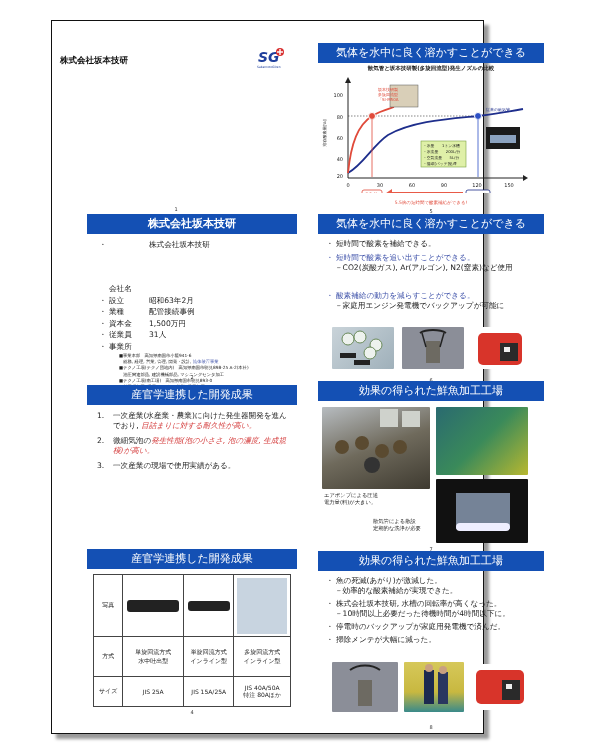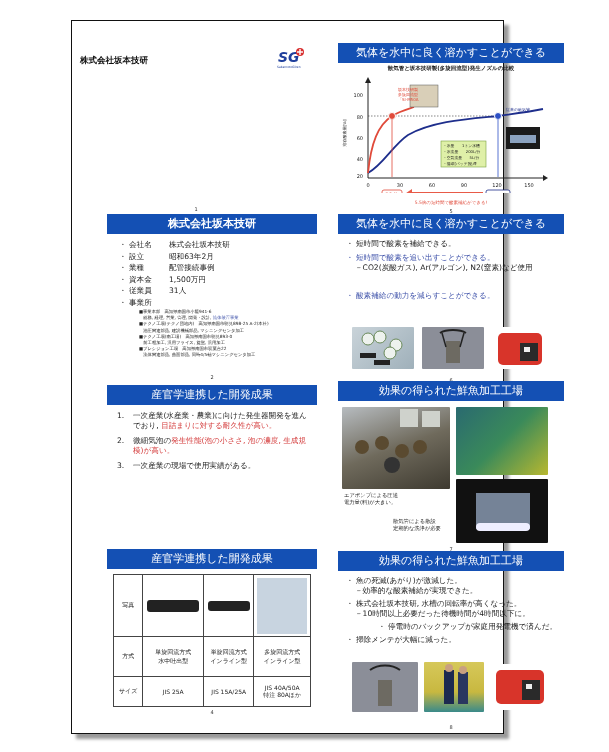--- a/index.html
+++ b/index.html
@@ -1,24 +1,24 @@
 <!DOCTYPE html>
 <html><head>
 <meta charset="utf-8">
 <style>
   * { box-sizing: border-box; margin: 0; padding: 0; }
   body { width: 609px; height: 752px; background: #ffffff; position: relative; overflow: hidden;
          font-family: "DejaVu Sans", "Liberation Sans", sans-serif; color: #222; }
-  .page { position: absolute; left: 71px; top: 20px; width: 433px; height: 714px; background: #fff;
+  .page { position: absolute; left: 51px; top: 20px; width: 433px; height: 714px; background: #fff;
           border: 1px solid #111; box-shadow: 5px 5px 3px #9a9a9a; }
   .slide { position: absolute; width: 226px; }
   .hdr { background: #1450b4; color: #fff; text-align: center; font-size: 11px; line-height: 20px; height: 20px; }
   .pnum { position: absolute; font-size: 5px; color: #333; text-align: center; width: 100%; }
   .bul { font-size: 7.6px; line-height: 10px; }
-  .red { color: #d43c3c; }
+  .red { color: #d43c3c; font-style: italic; }
   .blue { color: #3b4fa8; }
   .sub { padding-left: 9px; }
   .photo { position: absolute; border-radius: 1px; }
   
   #s1 .company { position: absolute; left: 8px; top: 34px; font-size: 8.5px; font-weight: bold; color:#111; }
   #s1 .logo { position: absolute; left: 204px; top: 26px; width: 30px; height: 24px; text-decoration: underline; }
   #s1 .title { position: absolute; left: 35px; top: 93px; width: 210px; height: 74px; background: #1555c0; color: #fff;
                text-align: center; font-size: 12.4px; line-height: 17px; padding-top: 11px; }
   
   table.spec { border-collapse: collapse; font-size: 6px; text-align: center; }
@@ -107,21 +107,21 @@
     </svg>
     <div style="position:absolute;top:157px;left:0;width:226px;text-align:center;font-size:4.5px;color:#e04a3a;">5.5倍の短時間で酸素補給ができる!</div>
     <div class="pnum" style="top:165px;">5</div>
   </div>
 
   <div class="slide" id="s2" style="left:35px;top:193px;height:165px;width:210px;">
     <div class="hdr" style="font-weight:bold;">株式会社坂本技研</div>
     <div style="padding:5px 0 0 12px;">
       <div class="bul" style="display:flex;line-height:11.5px;">
           <span style="width:10px;">・</span>
-          <span style="width:40px;">会社名</span>
+          <span style="width:40px;margin-top:44px;">会社名</span>
           <span>株式会社坂本技研</span>
         </div>
       <div class="bul" style="display:flex;line-height:11.5px;">
           <span style="width:10px;">・</span>
           <span style="width:40px;">設立</span>
           <span>昭和63年2月</span>
         </div>
       <div class="bul" style="display:flex;line-height:11.5px;">
           <span style="width:10px;">・</span>
           <span style="width:40px;">業種</span>
@@ -161,20 +161,21 @@
     <div style="padding:5px 0 0 8px;">
       <div style="margin-bottom:4px;">
         <div class="bul"><span>・ </span><span>短時間で酸素を補給できる。</span></div>
       </div>
       <div style="margin-bottom:18px;">
         <div class="bul blue"><span>・ </span><span>短時間で酸素を追い出すことができる。</span></div>
         <div class="bul sub">－CO2(炭酸ガス), Ar(アルゴン), N2(窒素)など使用</div>
       </div>
       <div>
         <div class="bul blue"><span>・ </span><span>酸素補給の動力を減らすことができる。</span></div>
+        <div class="bul sub">－家庭用エンジン発電機でバックアップが可能に</div>
       </div>
     </div>
     <div class="photo" style="left:14px;top:113px;width:62px;height:42px;background:linear-gradient(135deg,#c9d3d9,#9fb0ba);">
       <svg width="62" height="42">
           <circle cx="16" cy="12" r="6" fill="#eef2ee" stroke="#6a8a5a"></circle>
           <circle cx="28" cy="10" r="6" fill="#eef2ee" stroke="#6a8a5a"></circle>
           <circle cx="44" cy="18" r="6" fill="#eef2ee" stroke="#6a8a5a"></circle>
           <circle cx="38" cy="26" r="6" fill="#eef2ee" stroke="#6a8a5a"></circle>
           <rect x="8" y="26" width="16" height="5" fill="#222"></rect>
           <rect x="22" y="33" width="16" height="5" fill="#222"></rect>
@@ -297,21 +298,21 @@
     <div class="hdr">効果の得られた鮮魚加工工場</div>
     <div style="padding:5px 0 0 8px;">
       <div style="margin-bottom:3px;">
         <div class="bul"><span>・ </span><span>魚の死滅(あがり)が激減した。</span></div>
         <div class="bul sub">－効率的な酸素補給が実現できた。</div>
       </div>
       <div style="margin-bottom:3px;">
         <div class="bul"><span>・ </span><span>株式会社坂本技研, 水槽の回転率が高くなった。</span></div>
         <div class="bul sub">－10時間以上必要だった待機時間が4時間以下に。</div>
       </div>
-      <div style="margin-bottom:3px;margin-left:32px;">
+      <div style="margin-bottom:3px;">
         <div class="bul"><span>・ </span><span>停電時のバックアップが家庭用発電機で済んだ。</span></div>
       </div>
       <div>
         <div class="bul"><span>・ </span><span>掃除メンテが大幅に減った。</span></div>
       </div>
     </div>
     <div class="photo" style="left:14px;top:111px;width:66px;height:50px;background:#8b8e98;">
       <svg width="66" height="50">
           <rect x="26" y="18" width="14" height="26" fill="#6d6a62"></rect>
           <path d="M18,8 C26,2 40,2 48,8" stroke="#222" fill="none" stroke-width="2"></path>

